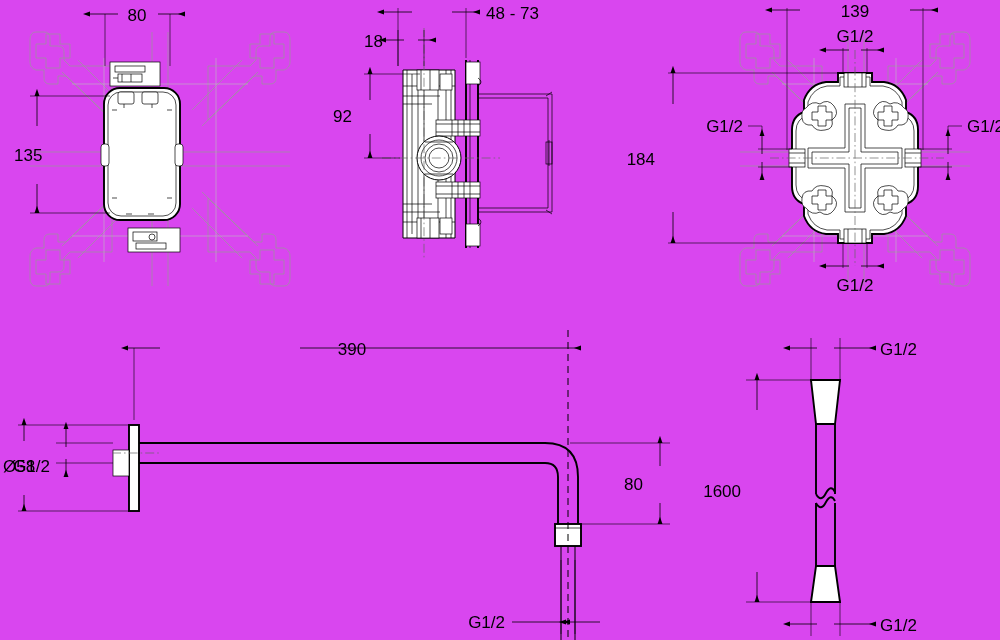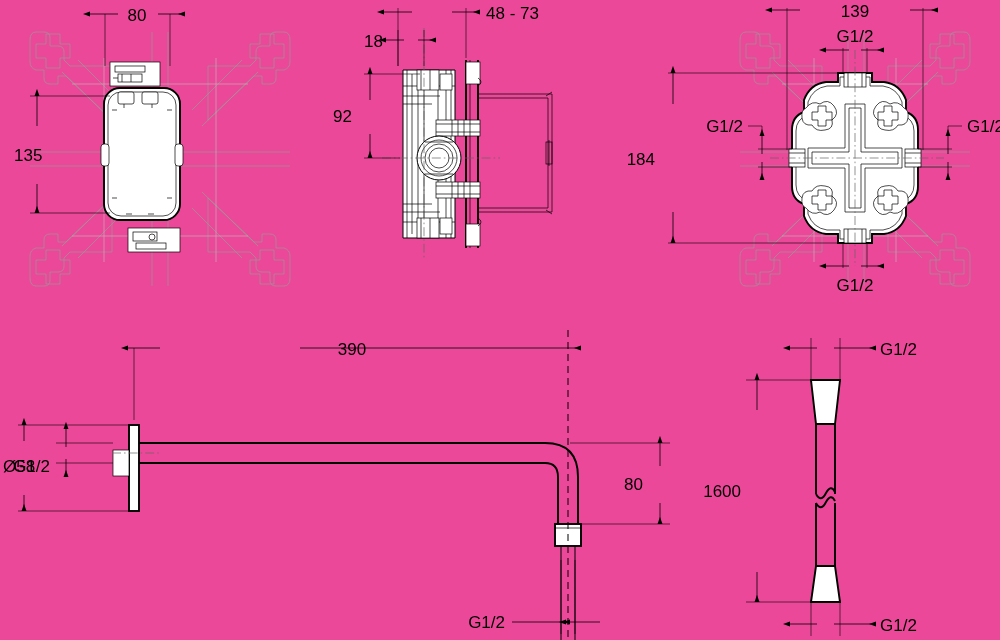--- a/index.html
+++ b/index.html
@@ -5,21 +5,21 @@
 <style>
   html, body {
     margin: 0;
     padding: 0;
     background: #ffffff;
   }
   #sheet {
     position: relative;
     width: 1000px;
     height: 640px;
-    background: #ec4899;
+    background: #d946ef;
     overflow: hidden;
     font-family: "Liberation Sans", sans-serif;
   }
   #sheet svg {
     position: absolute;
     top: 0;
     left: 0;
     width: 1000px;
     height: 640px;
   }

